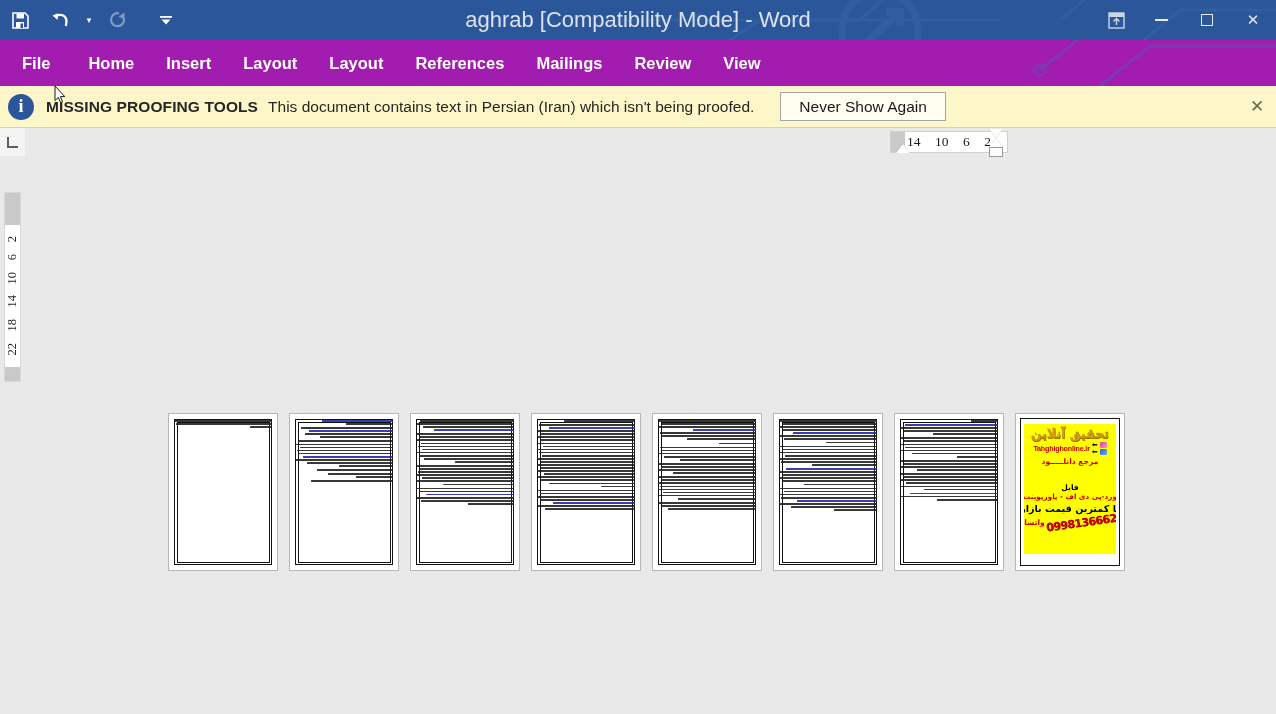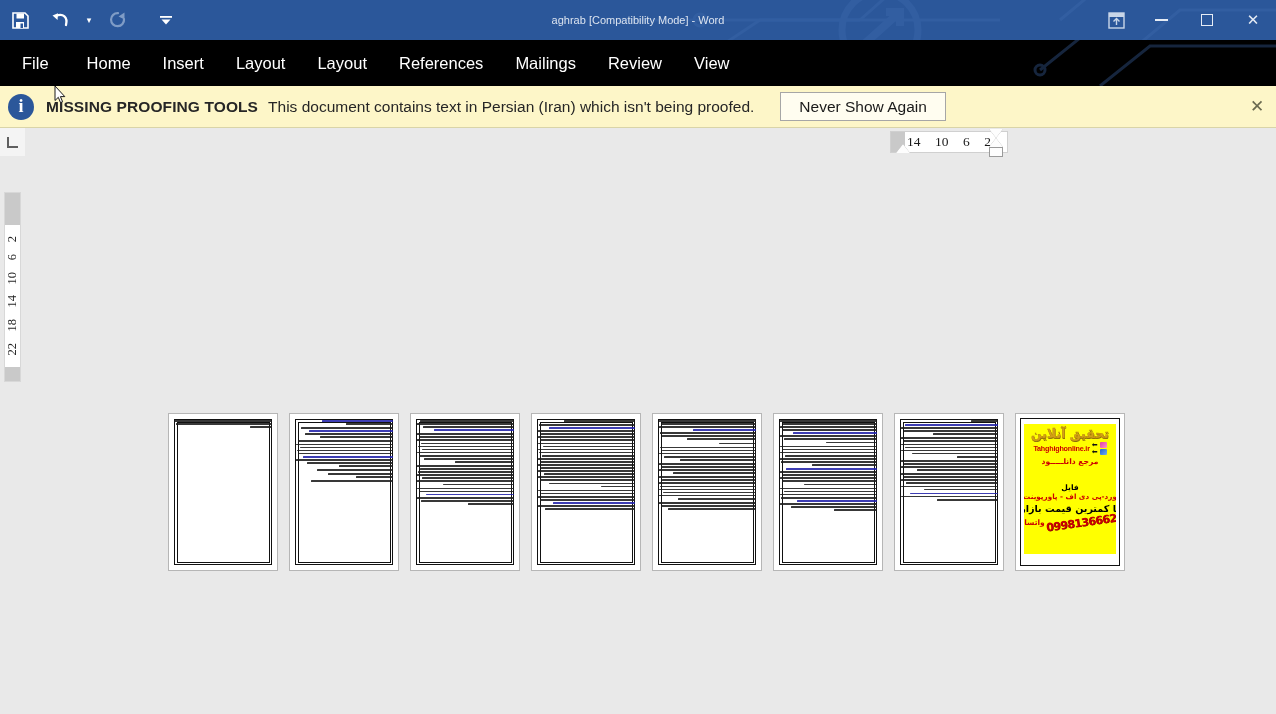--- a/index.html
+++ b/index.html
@@ -30,21 +30,21 @@
   .qat-caret {
     width: 18px; height: 32px;
     display: flex; align-items: center; justify-content: center;
     color: #ffffff; font-size: 9px;
   }
   .title-text {
     position: absolute; left: 0; right: 0; top: 0;
     height: 40px; line-height: 40px;
     text-align: center;
     color: #dbe3ef;
-    font-size: 11px;
+    font-size: 22px;
     z-index: 2;
   }
   .tb-right {
     position: absolute; right: 0; top: 0; height: 40px;
     display: flex; align-items: center; z-index: 3;
   }
   .ribbon-display-btn {
     width: 44px; height: 36px;
     display: flex; align-items: center; justify-content: center;
     color: #c9d6e8;
@@ -55,24 +55,25 @@
     color: #e6ecf5; font-size: 15px;
   }
   .wbtn.close { width: 46px; }
   .wbtn .dash { width: 13px; height: 1.5px; background: #e6ecf5; display: block; }
   .wbtn .sq { width: 12px; height: 12px; border: 1.5px solid #e6ecf5; display: block; }
 
   
   .ribbonbar {
     position: relative;
     height: 46px;
-    background: #000000;
+    background: #a21caf;
     display: flex;
     align-items: flex-end;
     overflow: hidden;
+    font-weight: bold;
   }
   .rb-deco { position: absolute; inset: 0; pointer-events: none; opacity: .35; }
   .tabs { display: flex; align-items: center; z-index: 2; height: 46px; }
   .tab {
     color: #ffffff;
     font-size: 16.5px;
     padding: 0 16px;
     height: 46px; line-height: 46px;
     white-space: nowrap;
   }

